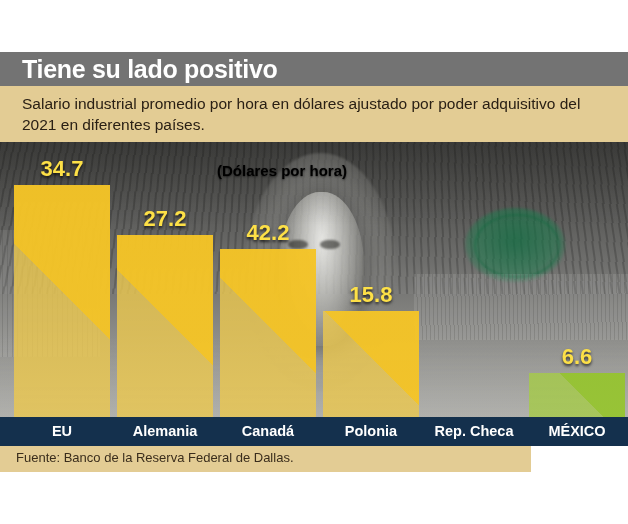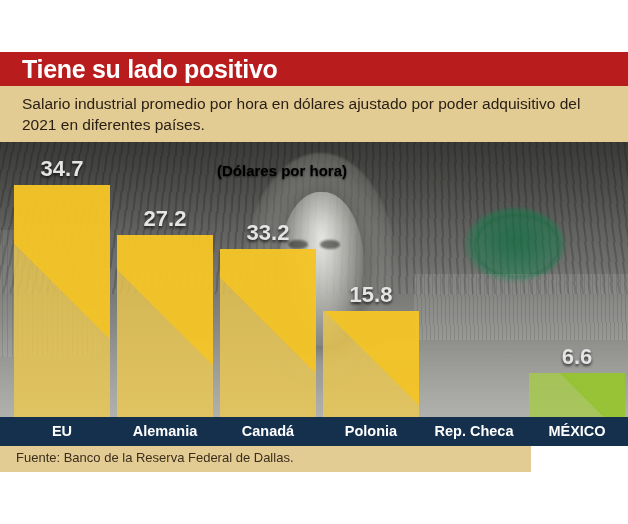--- a/index.html
+++ b/index.html
@@ -6,21 +6,21 @@
   body{
     width:628px;height:524px;background:#ffffff;
     font-family:"Liberation Sans", sans-serif;
     overflow:hidden;
   }
   .infographic{position:relative;width:628px;height:524px;background:#ffffff;}
 
   
   .title-bar{
     position:absolute;left:0;top:52px;width:628px;height:34px;
-    background:#b91c1c;
+    background:#737373;
     display:flex;align-items:center;
   }
   .title-bar .title-text{
     color:#ffffff;font-size:25px;font-weight:bold;
     letter-spacing:-0.3px;margin-left:22px;
     white-space:nowrap;
   }
 
   
   .subtitle-band{
@@ -114,21 +114,21 @@
     background:
       linear-gradient(225deg, rgba(244,196,39,.97) 0%, rgba(244,196,39,.97) 47%, rgba(236,200,78,.80) 47%, rgba(236,200,78,.80) 100%);
     box-shadow:inset 0 0 0 0 rgba(0,0,0,0);
   }
   .bar.accent-green{
     background:
       linear-gradient(225deg, rgba(150,196,48,.95) 0%, rgba(150,196,48,.95) 47%, rgba(165,203,72,.80) 47%, rgba(165,203,72,.80) 100%);
   }
   .bar-value{
     position:absolute;left:0;width:100%;text-align:center;
-    color:#e5e5e5;font-weight:bold;font-size:22px;
+    color:#fde047;font-weight:bold;font-size:22px;
     text-shadow:0 2px 3px rgba(0,0,0,.70);
     white-space:nowrap;
   }
 
   
   .label-strip{
     position:absolute;left:0;top:417px;width:628px;height:29px;
     background:#14304d;
   }
   .cat-label{
@@ -181,21 +181,21 @@
         <div class="bar-col" style="left: 14px; width: 96px; height: 275px;">
           <div class="bar" style="height: 232px;"></div>
           <div class="bar-value" style="bottom: 235px;">34.7</div>
         </div>
         <div class="bar-col" style="left: 117px; width: 96px; height: 275px;">
           <div class="bar" style="height: 182px;"></div>
           <div class="bar-value" style="bottom: 185px;">27.2</div>
         </div>
         <div class="bar-col" style="left: 220px; width: 96px; height: 275px;">
           <div class="bar" style="height: 168px;"></div>
-          <div class="bar-value" style="bottom: 171px;">33.2</div>
+          <div class="bar-value" style="bottom: 171px;">42.2</div>
         </div>
         <div class="bar-col" style="left: 323px; width: 96px; height: 275px;">
           <div class="bar" style="height: 106px;"></div>
           <div class="bar-value" style="bottom: 109px;">15.8</div>
         </div>
         <div class="bar-col" style="left: 529px; width: 96px; height: 275px;">
           <div class="bar accent-green" style="height: 44px;"></div>
           <div class="bar-value" style="bottom: 47px;">6.6</div>
         </div>
       </div>

